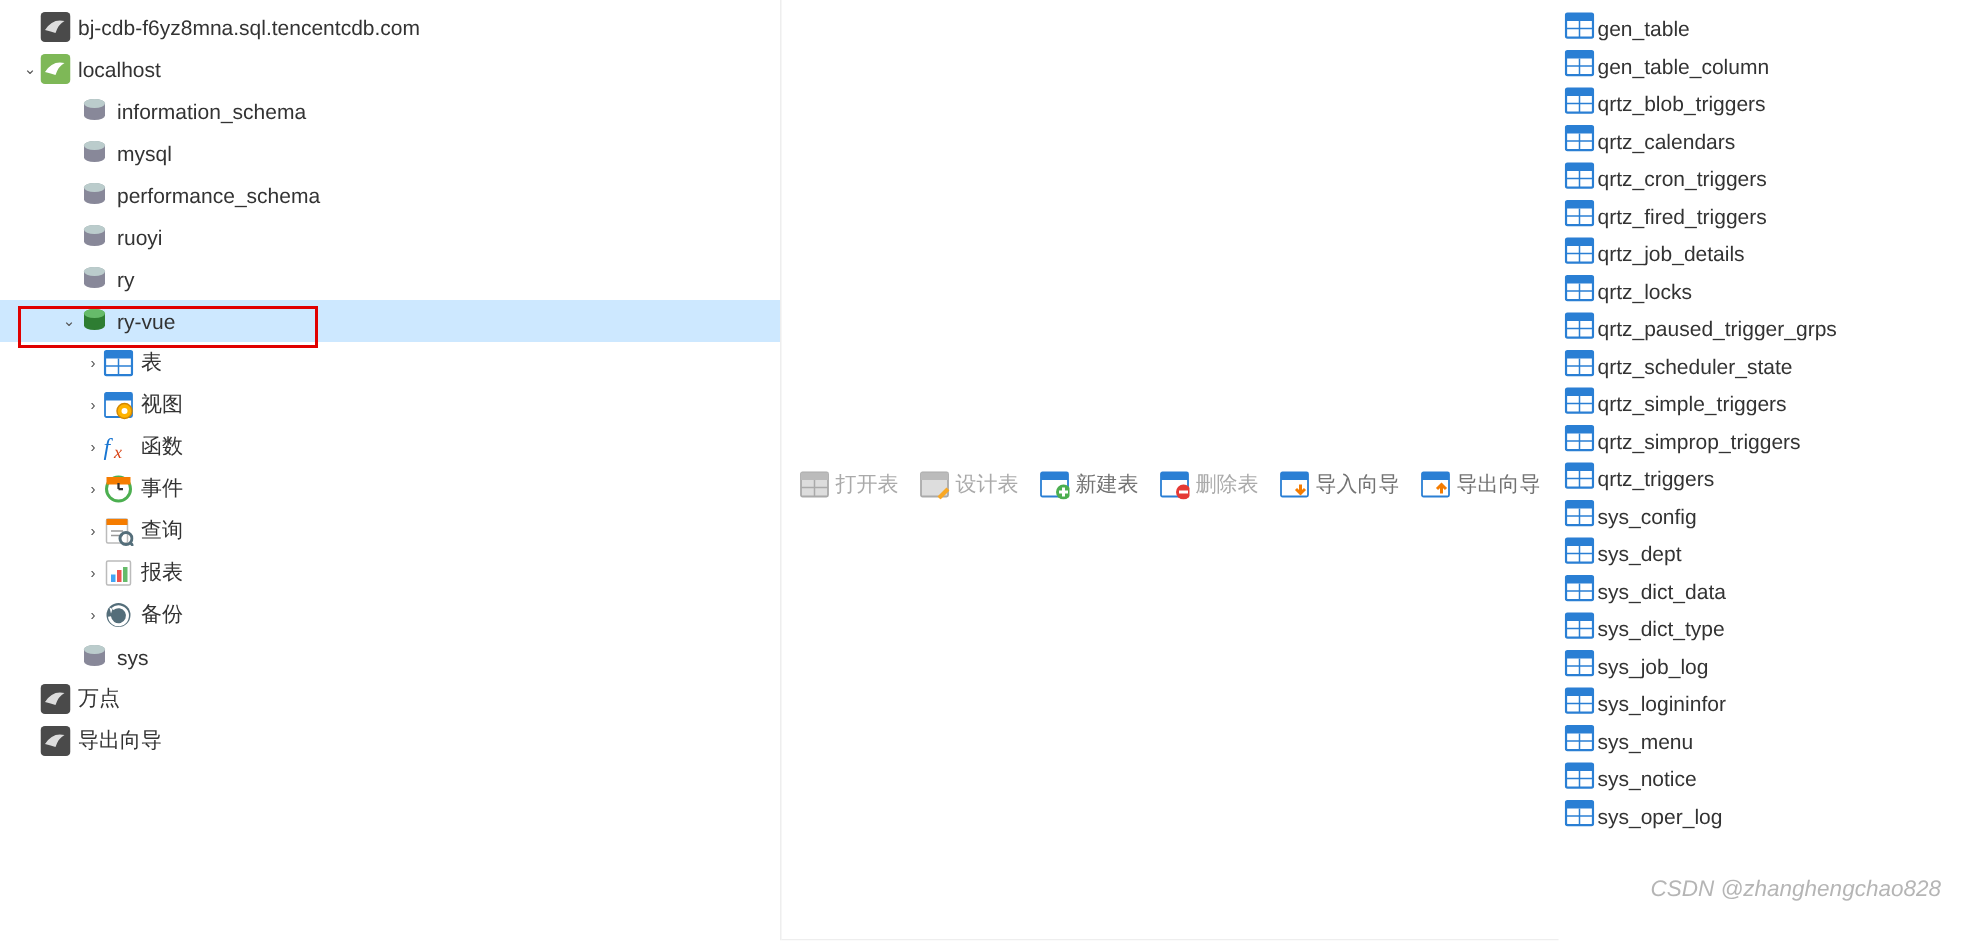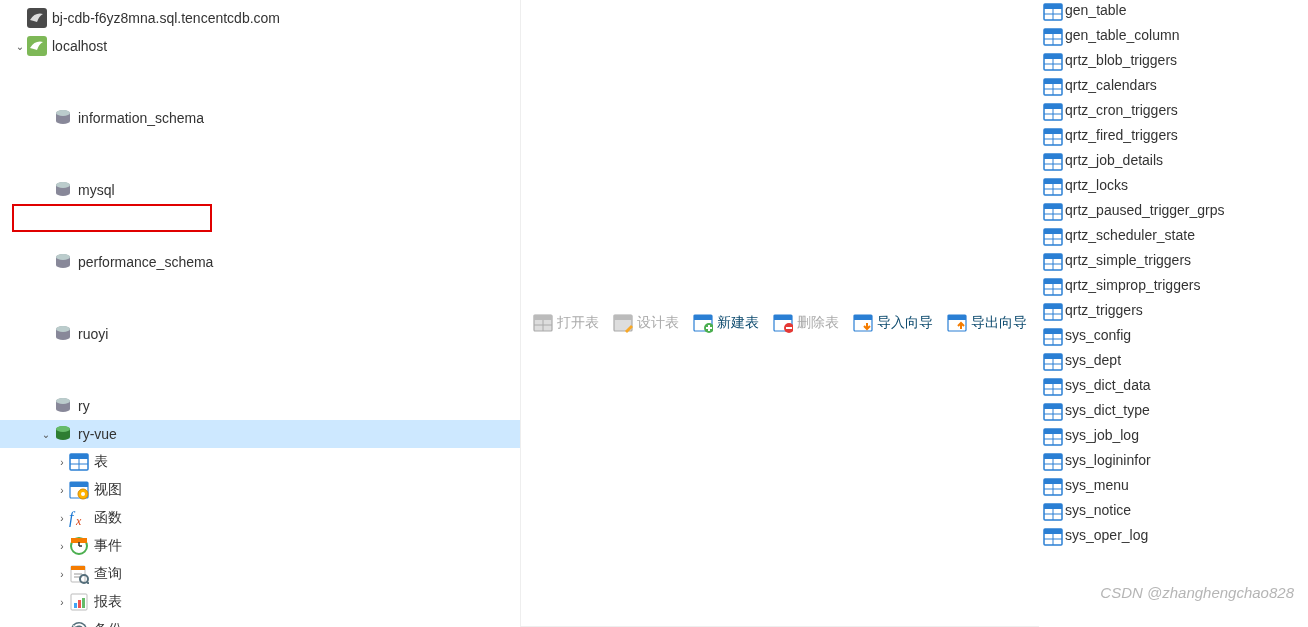--- a/index.html
+++ b/index.html
@@ -43,21 +43,21 @@
   display: inline-flex;
   align-items: center;
   justify-content: center;
   margin-right: 4px;
 }
 .tree-item .label {
   color: #333;
   white-space: nowrap;
 }
 .indent-1 { padding-left: 14px; }
-.indent-2 { padding-left: 40px; margin-top: 44px; }
+.indent-2 { padding-left: 40px; }
 .indent-3 { padding-left: 40px; }
 .indent-4 { padding-left: 56px; }
 
 .highlight-box {
   position: absolute;
   left: 12px;
   top: 204px;
   width: 200px;
   height: 28px;
   border: 2px solid #e00000;
@@ -77,35 +77,35 @@
   align-items: center;
   gap: 6px;
   padding: 6px 8px 8px 8px;
   border-bottom: 1px solid #eee;
   margin-top: 22px;
 }
 .toolbar-btn {
   display: flex;
   align-items: center;
   gap: 4px;
-  color: #0c4a6e;
+  color: #737373;
   cursor: pointer;
   padding: 2px 4px;
 }
 .toolbar-btn.disabled { color: #aaa; }
 .toolbar-btn .icon { width: 20px; height: 20px; display:inline-flex; align-items:center; justify-content:center;}
 
 .table-list {
   flex: 1;
   overflow-y: auto;
   padding: 2px 0;
 }
 .table-row {
   display: flex;
-  align-items: flex-start;
+  align-items: flex-end;
   height: 25px;
   padding-left: 4px;
   cursor: pointer;
 }
 .table-row .icon {
   width: 20px;
   height: 20px;
   display: inline-flex;
   align-items: center;
   justify-content: center;

